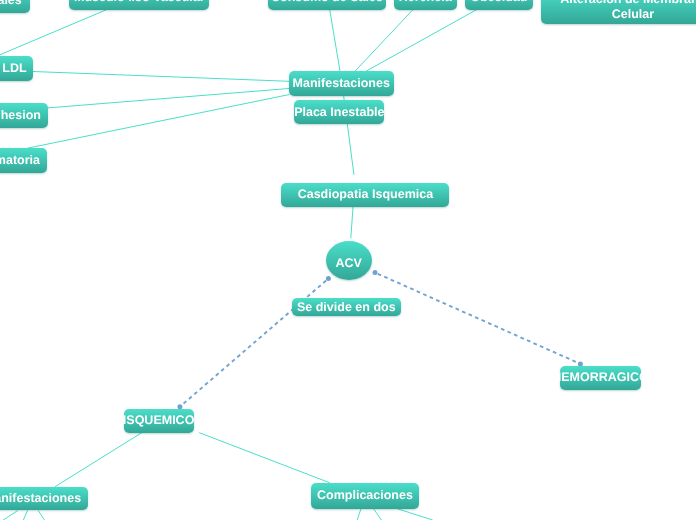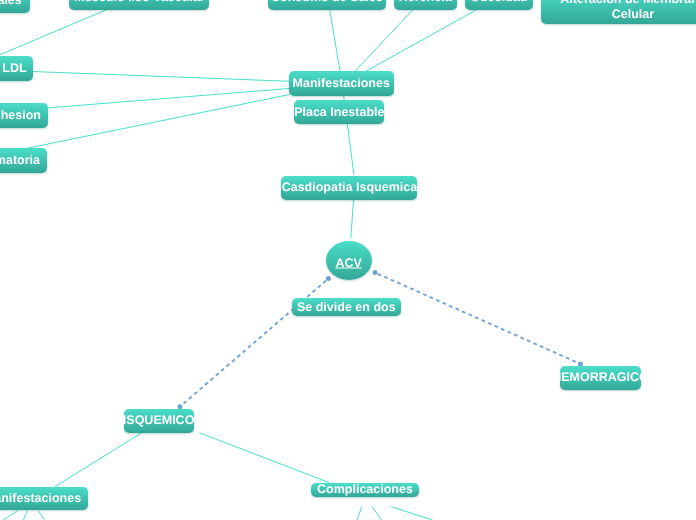--- a/index.html
+++ b/index.html
@@ -14,21 +14,21 @@
   .edot{fill:#6fa2d0;}
   .node{position:absolute;box-sizing:border-box;
         color:#ffffff;font-weight:bold;text-align:center;
         border-radius:5px;
         display:flex;align-items:center;justify-content:center;
         background:linear-gradient(180deg,#4adec9 0%,#33a797 100%);
         box-shadow:0 1px 2px rgba(40,120,105,0.30);
         white-space:nowrap;line-height:1.18;font-size:12.5px;
         -webkit-font-smoothing:antialiased;text-rendering:geometricPrecision;}
   .node span{display:inline-block;transform:translateZ(0);}
-  .node.ell{border-radius:50%;text-decoration:underline;}
+  .node.ell{border-radius:50%;}
   .node.ell span{transform:translate(0,2.5px);}
   .node.two{white-space:normal;line-height:14.3px;}
 </style>
 </head>
 <body>
 
 <div id="canvas">
   <svg class="edges" viewBox="0 0 696 520">
     <path class="edge" d="M109.1,8.6 L-3,56"></path>
     <path class="edge" d="M329.7,9.6 L340,71.2"></path>
@@ -81,35 +81,35 @@
       </div>
     <div class="node" style="left:-104px;top:148px;width:150.5px;height:25px">
         <span>Respuesta Inflamatoria</span>
       </div>
     <div class="node" style="left:289px;top:71px;width:104.5px;height:24.5px">
         <span>Manifestaciones</span>
       </div>
     <div class="node" style="left:294.3px;top:100.4px;width:90px;height:24px">
         <span>Placa Inestable</span>
       </div>
-    <div class="node" style="left:281.4px;top:176px;width:136px;height:23.5px">
+    <div class="node" style="left:281.4px;top:183px;width:168px;height:23.5px">
         <span>Casdiopatia Isquemica</span>
       </div>
     <div class="node ell" style="left:325.6px;top:240.8px;width:46px;height:39px">
         <span>ACV</span>
       </div>
     <div class="node" style="left:291.8px;top:298.4px;width:109px;height:18px">
         <span>Se divide en dos</span>
       </div>
     <div class="node" style="left:123.6px;top:408.9px;width:70px;height:23.9px">
         <span>ISQUEMICO</span>
       </div>
     <div class="node" style="left:560px;top:365.7px;width:81px;height:24.3px">
         <span>HEMORRAGICO</span>
       </div>
     <div class="node" style="left:-23px;top:486.6px;width:111px;height:23.4px">
         <span>Manifestaciones</span>
       </div>
-    <div class="node" style="left:310.7px;top:482.6px;width:108.6px;height:14px">
+    <div class="node" style="left:310.7px;top:482.6px;width:108.6px;height:26px">
         <span>Complicaciones</span>
       </div>
   </div>
 </div>
 
 </body></html>

